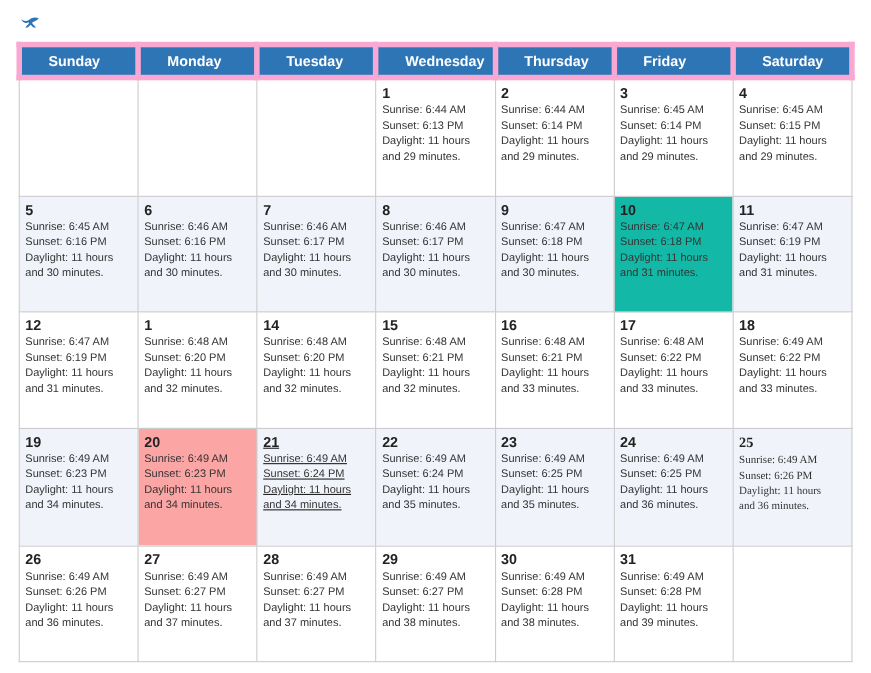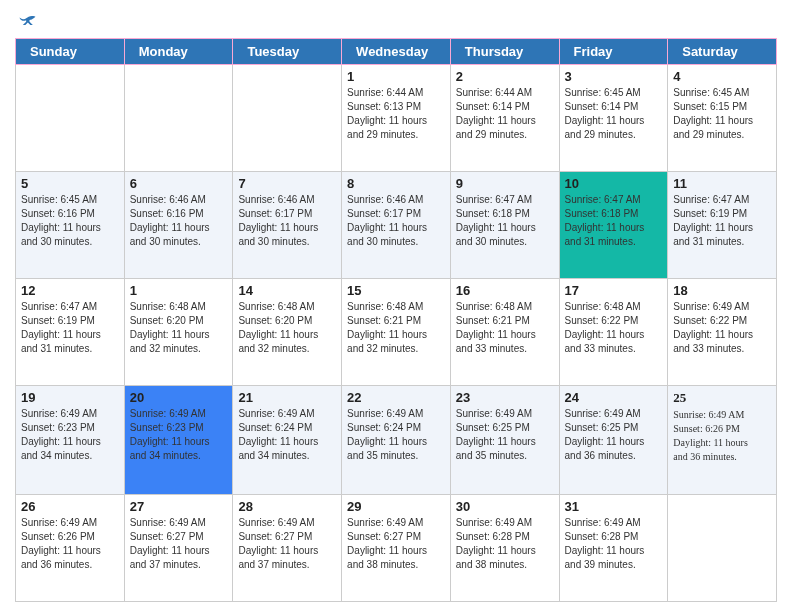--- a/index.html
+++ b/index.html
@@ -64,24 +64,24 @@
       flex: 1;
       border: 1px solid #ccc;
       border-collapse: collapse;
       width: 100%;
       table-layout: fixed;
     }
     .calendar th {
       background: #2e75b6;
       color: #fff;
       text-align: left;
-      padding: 5px 14px;
+      padding: 5px 24px;
       font-size: 13px;
       font-weight: bold;
-      border: 1px solid #f9a8d4;
+      border: 5px solid #f9a8d4;
     }
     .calendar td {
       border: 1px solid #ccc;
       vertical-align: top;
       padding: 4px 5px;
       font-size: 10.5px;
       color: #222;
       background: #fff;
       height: 82px;
     }
@@ -272,28 +272,28 @@
           </td>
         </tr>
         <tr>
           <td style="background: rgb(240, 244, 250); margin-left: 26px;">
             <span class="day-num">19</span>
             <div class="day-info" style="white-space: pre-line;">Sunrise: 6:49 AM
 Sunset: 6:23 PM
 Daylight: 11 hours
 and 34 minutes.</div>
           </td>
-          <td style="background: #3b82f6;">
+          <td style="background: #fca5a5;">
             <span class="day-num">20</span>
             <div class="day-info" style="white-space: pre-line;">Sunrise: 6:49 AM
 Sunset: 6:23 PM
 Daylight: 11 hours
 and 34 minutes.</div>
           </td>
-          <td style="background: rgb(240, 244, 250);">
+          <td style="background: rgb(240, 244, 250); text-decoration: underline;">
             <span class="day-num">21</span>
             <div class="day-info" style="white-space: pre-line;">Sunrise: 6:49 AM
 Sunset: 6:24 PM
 Daylight: 11 hours
 and 34 minutes.</div>
           </td>
           <td style="background: rgb(240, 244, 250);">
             <span class="day-num">22</span>
             <div class="day-info" style="white-space: pre-line;">Sunrise: 6:49 AM
 Sunset: 6:24 PM

